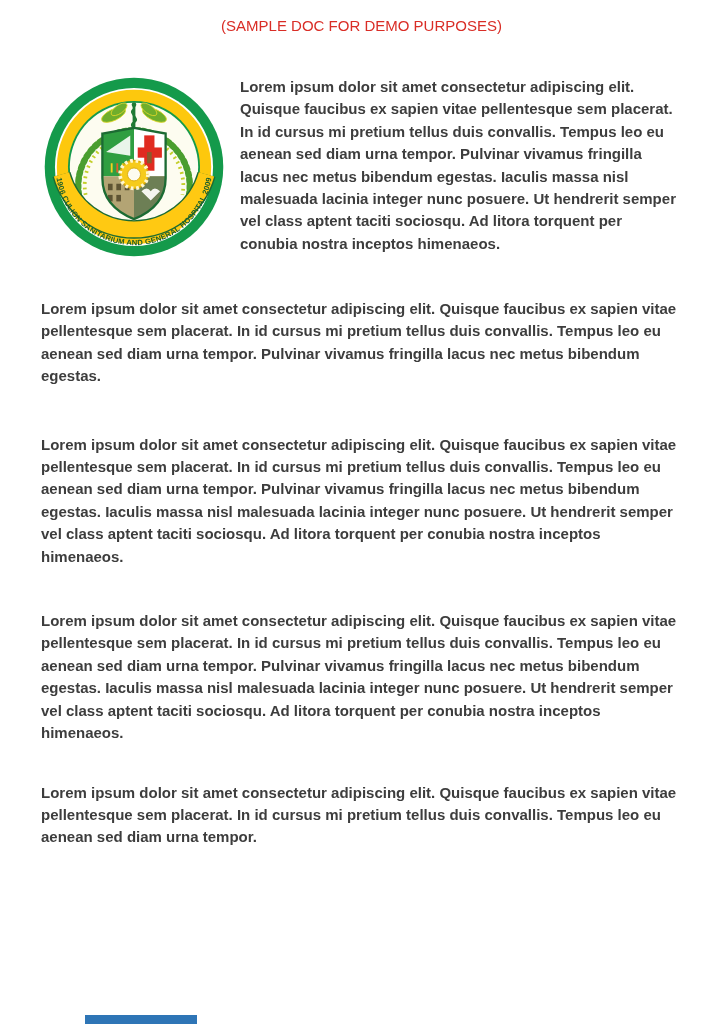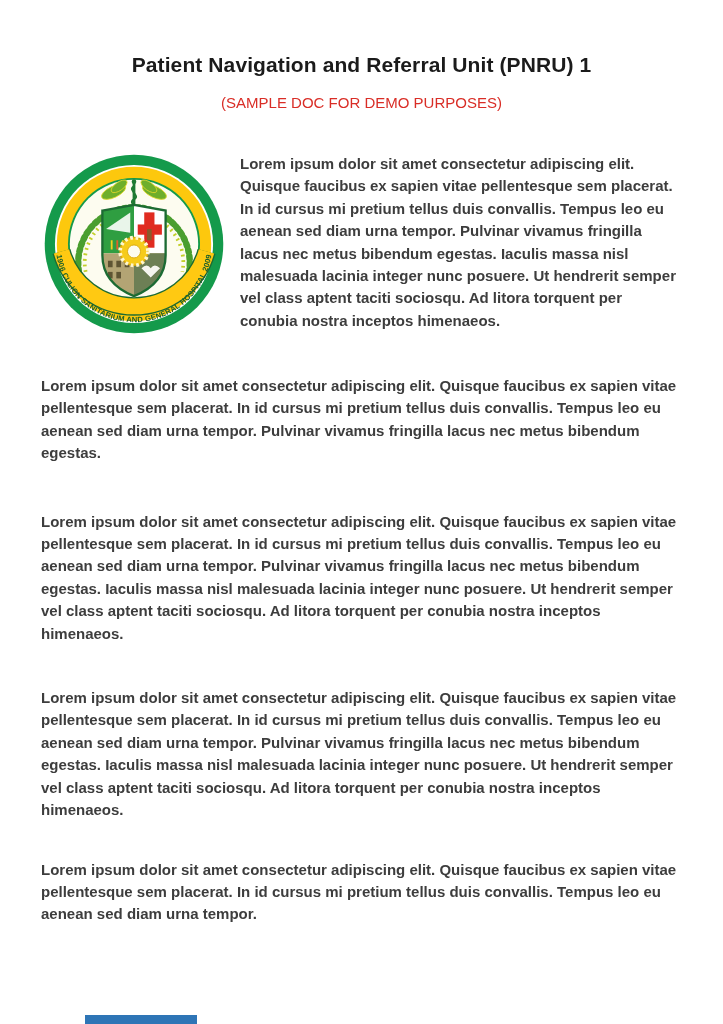--- a/index.html
+++ b/index.html
@@ -57,21 +57,20 @@
     left: 85px; bottom: 0;
     width: 112px; height: 9px;
     background: #2e75b6;
   }
 </style>
 </head>
 <body>
 
 <div class="page">
 
-  <h1 class="doc-title">Patient Navigation and Referral Unit (PNRU) 1</h1>
 
   <div class="doc-subtitle">(SAMPLE DOC FOR DEMO PURPOSES)</div>
 
   <div class="hero">
 
     <div class="logo-wrap">
       <svg viewBox="0 0 200 200" width="186" height="186">
 
         <circle cx="100" cy="100" r="99" fill="#ffffff"></circle>
         <circle cx="100" cy="100" r="96" fill="#149a4b"></circle>

